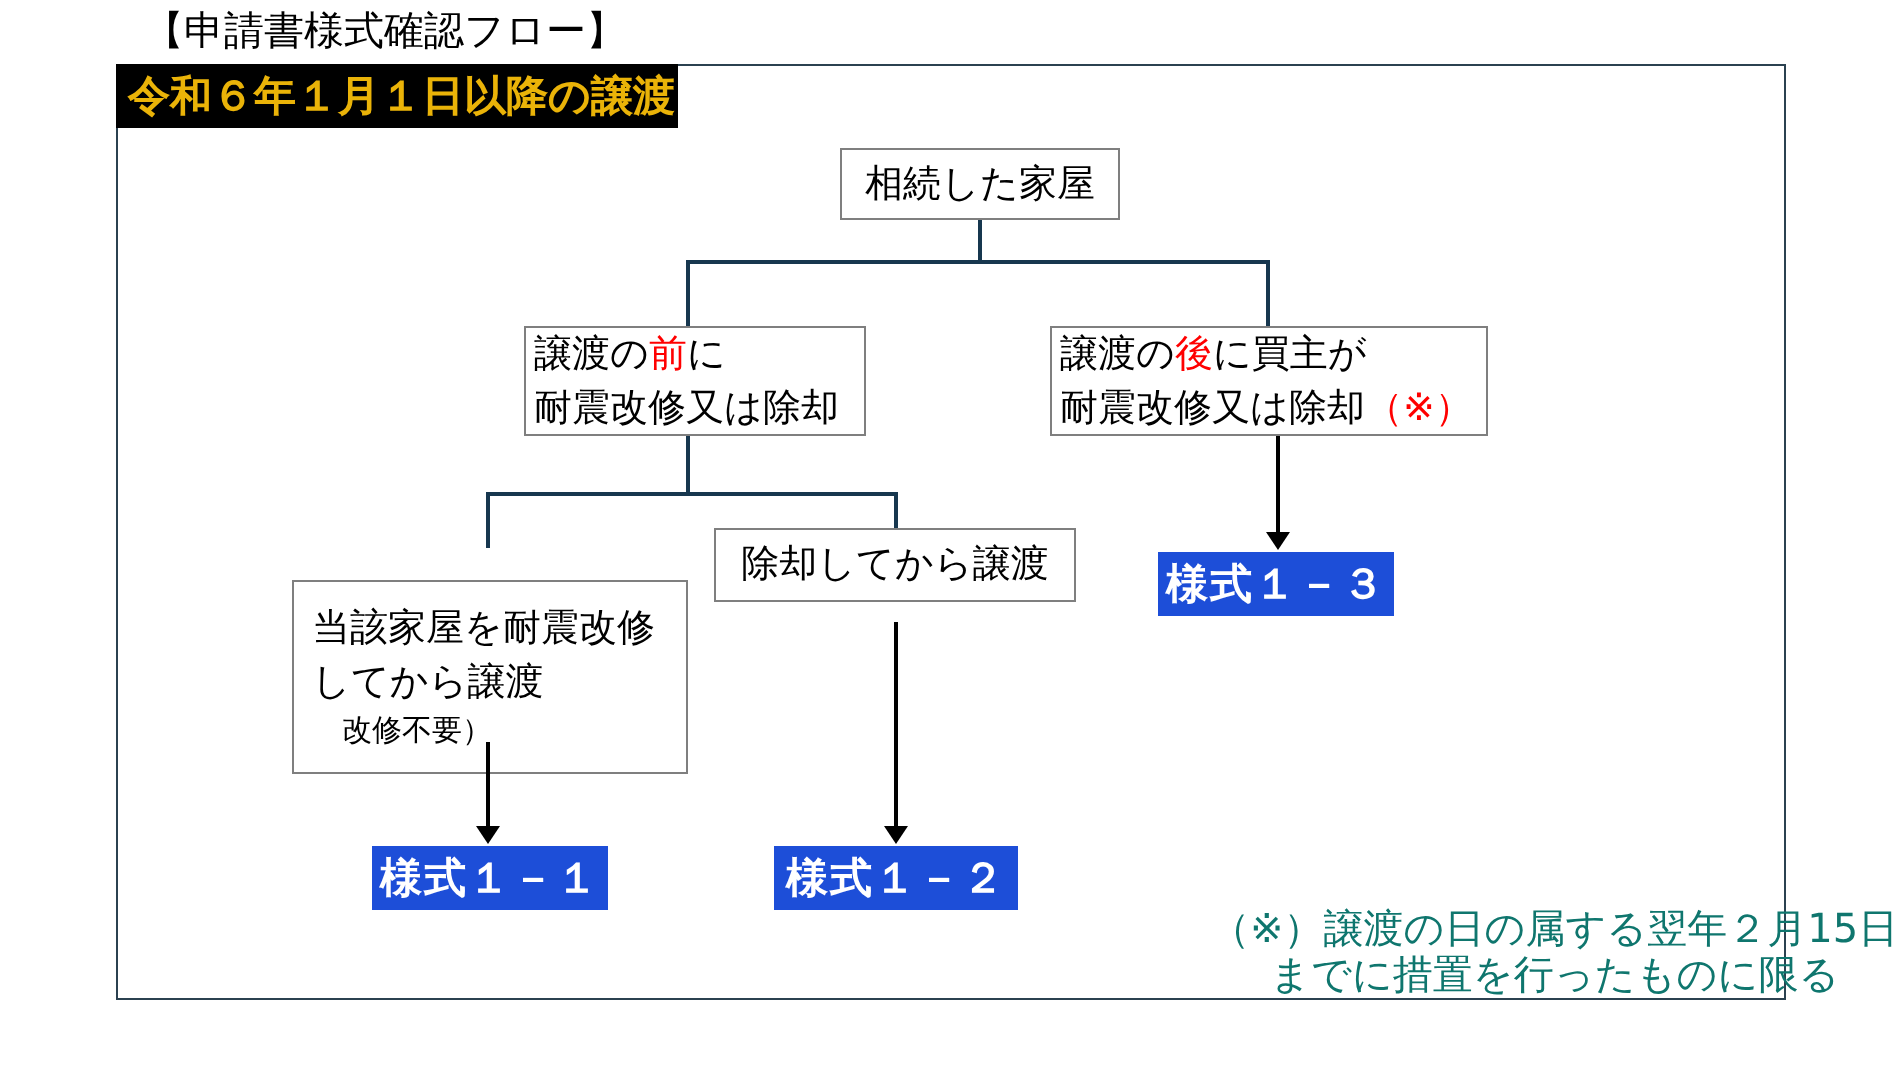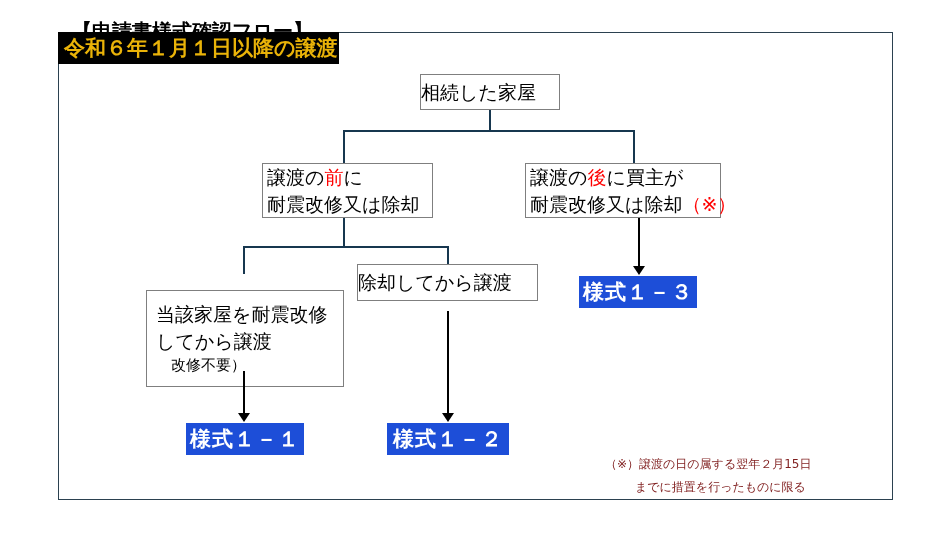--- a/index.html
+++ b/index.html
@@ -21,25 +21,24 @@
     width: 952px;
     height: 536px;
   }
 
   
   .page-title {
     position: absolute;
     left: 72px;
     top: 2px;
     font-size: 20px;
-    font-weight: bold;
+    font-weight: normal;
     letter-spacing: 0px;
     white-space: nowrap;
     line-height: 26px;
-    margin-top: 16px;
   }
 
   
   .frame {
     position: absolute;
     left: 58px;
     top: 32px;
     width: 835px;
     height: 468px;
     border: 1px solid #2b4150;
@@ -72,38 +71,38 @@
     background: #ffffff;
     box-sizing: border-box;
     display: flex;
     flex-direction: column;
     justify-content: center;
     font-size: 19px;
     line-height: 27px;
     white-space: nowrap;
   }
   .box .line { display: block; }
-  .box.center-text { align-items: flex-start; text-align: center; }
+  .box.center-text { align-items: center; text-align: center; }
   .box.left-text { align-items: flex-start; text-align: left; padding-left: 4px; }
 
   .red { color: #ff0000; }
   .small {
     font-size: 15px;
     line-height: 21px;
   }
 
   
   #box-root {
     left: 420px; top: 74px; width: 140px; height: 36px;
   }
   #box-before {
     left: 262px; top: 163px; width: 171px; height: 55px;
   }
   #box-after {
-    left: 525px; top: 163px; width: 196px; height: 55px;
+    left: 525px; top: 163px; width: 219px; height: 55px;
   }
   #box-retrofit {
     left: 146px; top: 274px; width: 198px; height: 97px;
     padding-left: 9px;
     margin-top: 16px;
   }
   #box-demolish {
     left: 357px; top: 264px; width: 181px; height: 37px;
   }
 
@@ -142,22 +141,22 @@
     border-left: 6px solid transparent;
     border-right: 6px solid transparent;
     border-top: 9px solid #000000;
   }
 
   
   .footnote {
     position: absolute;
     left: 605px;
     top: 453px;
-    color: #7f1d1d;
-    font-size: 12px;
+    color: #0f766e;
+    font-size: 20px;
     line-height: 23px;
     white-space: nowrap;
   }
   .footnote .ln2 { padding-left: 30px; display: block; }
 </style>
 </head>
 <body>
 
 <div id="stage">
 

